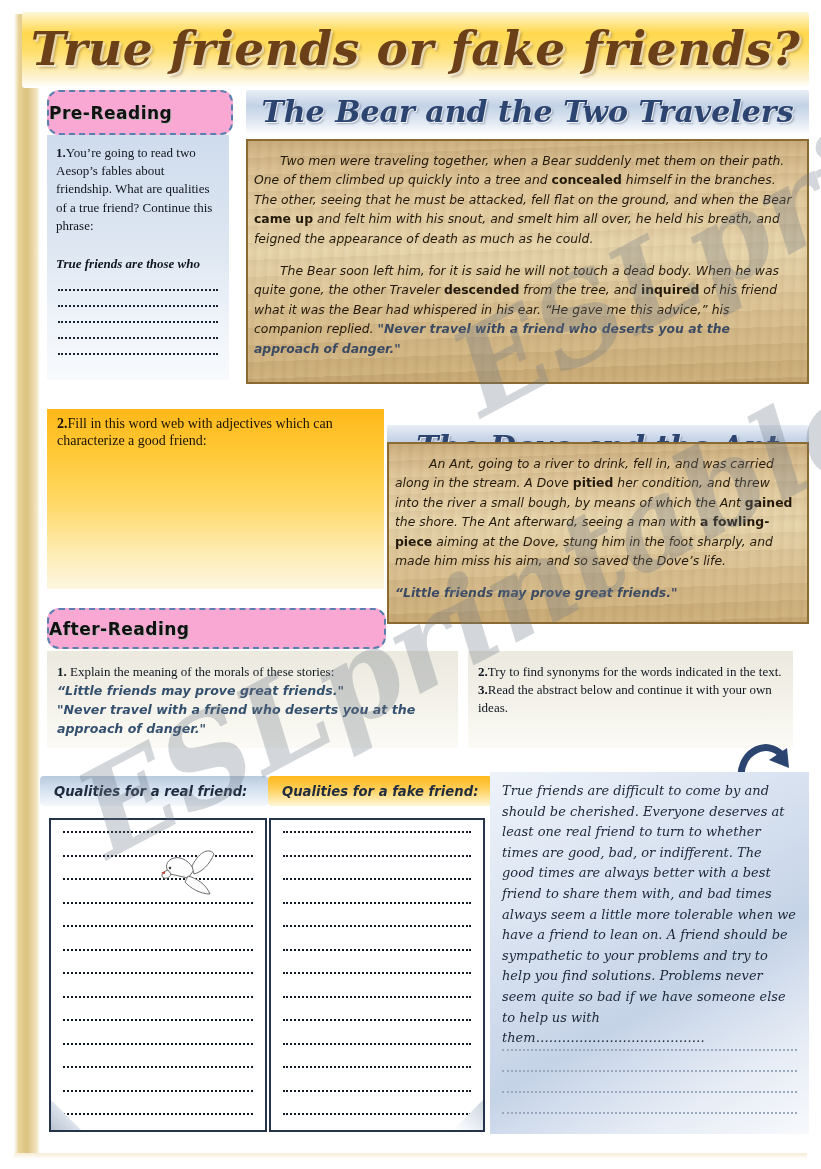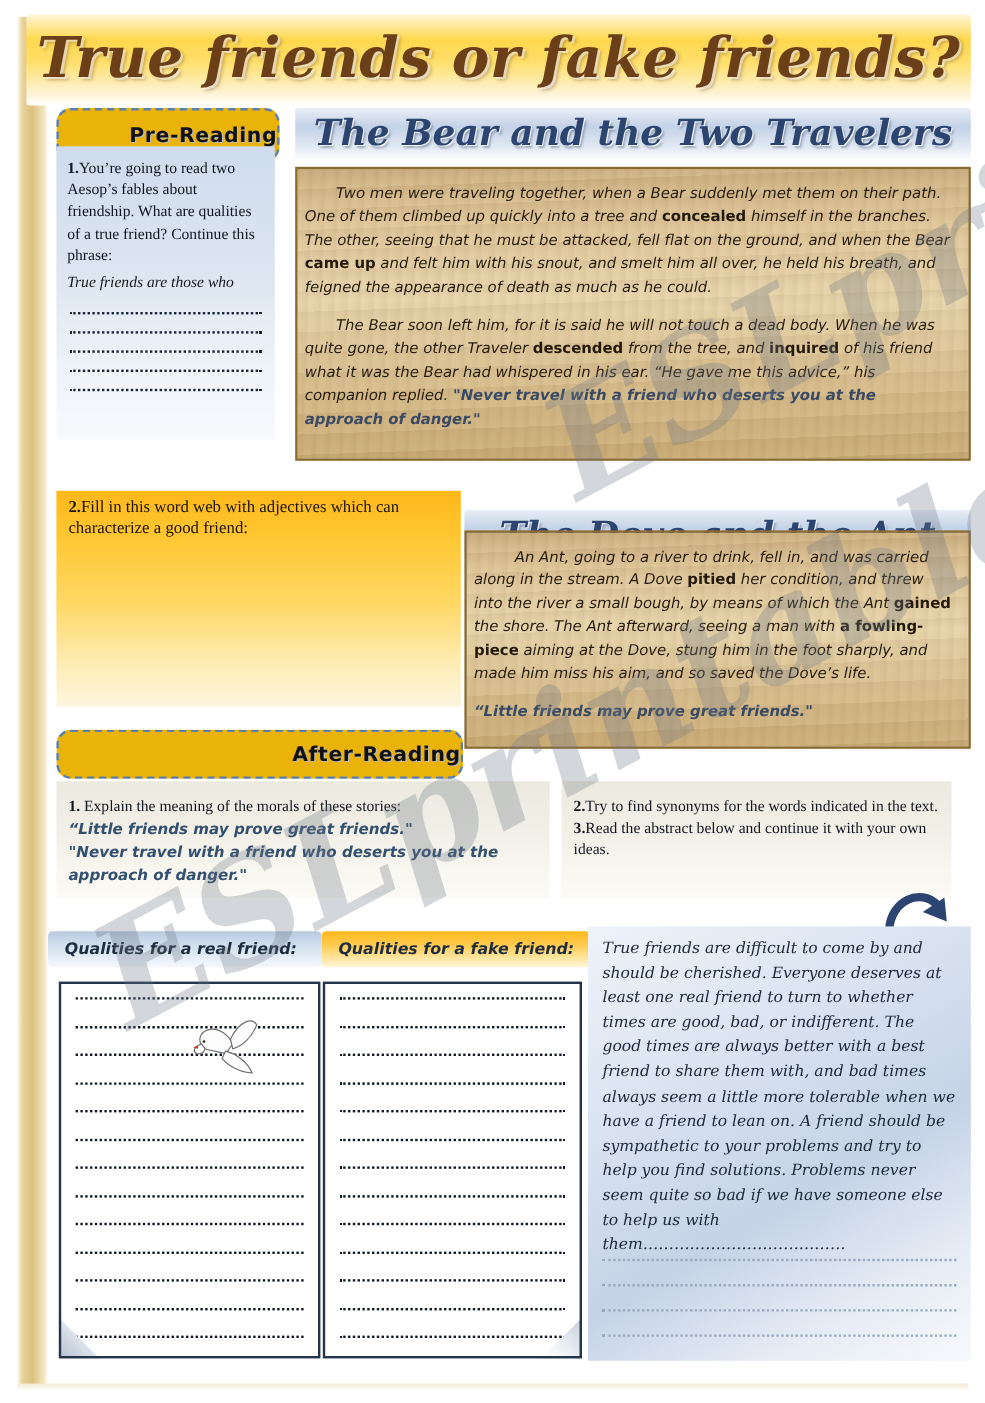--- a/index.html
+++ b/index.html
@@ -17,22 +17,22 @@
   .title-banner{position:absolute;left:22px;top:12px;width:787px;height:76px;
       background:linear-gradient(to bottom,#fff6d8 0%,#ffd84d 28%,#ffdf6b 52%,#fdf3d2 86%,#ffffff 100%);
       border-radius:3px;}
   .title-text{position:absolute;left:0;top:2px;width:787px;text-align:center;
       font-family:"DejaVu Serif",serif;font-style:italic;font-weight:bold;
       font-size:47px;line-height:70px;color:#6b3f17;letter-spacing:.5px;
       text-shadow:2px 2px 0 rgba(255,255,255,.55), 3px 3px 3px rgba(90,50,15,.35);
       white-space:nowrap;}
 
   
-  .dash-head{position:absolute;background:#eab308;border:2px dashed #5a7fae;
-      border-radius:12px;display:flex;align-items:center;justify-content:flex-end;}
+  .dash-head{position:absolute;background:#f9a8d4;border:2px dashed #5a7fae;
+      border-radius:12px;display:flex;align-items:center;justify-content:flex-start;}
   .dash-head span{font-family:"DejaVu Sans",sans-serif;font-weight:bold;font-size:17px;
       color:#111;letter-spacing:.5px;text-shadow:1px 1px 0 #bbb;}
   #prereading-head{left:47px;top:90px;width:182px;height:41px;}
   #afterreading-head{left:47px;top:608px;width:335px;height:37px;}
 
   
   .story-head{position:absolute;
       background:linear-gradient(to bottom,#e9eef6 0%,#c3d2e6 35%,#dbe4f0 65%,#ffffff 100%);
       border-radius:2px;overflow:hidden;}
   .story-head span{display:block;width:100%;text-align:center;
@@ -56,26 +56,26 @@
   .wood b{font-weight:bold;font-style:normal;}
   .wood .moral{font-weight:bold;color:#3b4a63;font-style:italic;}
   .wood p{margin:0 0 13px 0;text-indent:26px;}
   .wood p:last-child{margin-bottom:0;}
   #bear-body{left:246px;top:139px;width:563px;height:245px;}
   #dove-body{left:387px;top:442px;width:422px;height:182px;}
   #dove-body p{text-indent:34px;}
   #dove-body .moral-line{text-indent:0;margin-top:0;}
 
   
-  #prereading-box{position:absolute;left:47px;top:122px;width:182px;height:245px;
+  #prereading-box{position:absolute;left:47px;top:135px;width:182px;height:245px;
       background:linear-gradient(to bottom,#cfdced 0%,#dde6f1 45%,#eef3f9 75%,#f8fafd 100%);
       box-sizing:border-box;padding:9px 9px 6px 9px;
       font-family:"Liberation Serif",serif;font-size:13px;line-height:18.2px;color:#10161f;}
   #prereading-box .q{font-weight:bold;}
-  #prereading-box .phrase{font-weight:normal;font-style:italic;display:block;margin-top:4px;}
+  #prereading-box .phrase{font-weight:bold;font-style:italic;display:block;margin-top:20px;}
   .dotline{border-bottom:2px dotted #1a2433;height:0;margin:0 2px 14px 2px;}
   #prereading-box .dotlines{margin-top:16px;}
 
   
   #wordweb-panel{position:absolute;left:47px;top:409px;width:337px;height:180px;
       background:linear-gradient(to bottom,#ffb819 0%,#ffc733 22%,#ffd865 52%,#fdecb4 80%,#fdf6e0 100%);
       box-sizing:border-box;padding:7px 10px;}
   #wordweb-panel .wwtext{font-family:"Liberation Serif",serif;font-size:14px;
       line-height:16.5px;color:#1a1208;}
   #wordweb-panel .wwtext b{font-weight:bold;}

